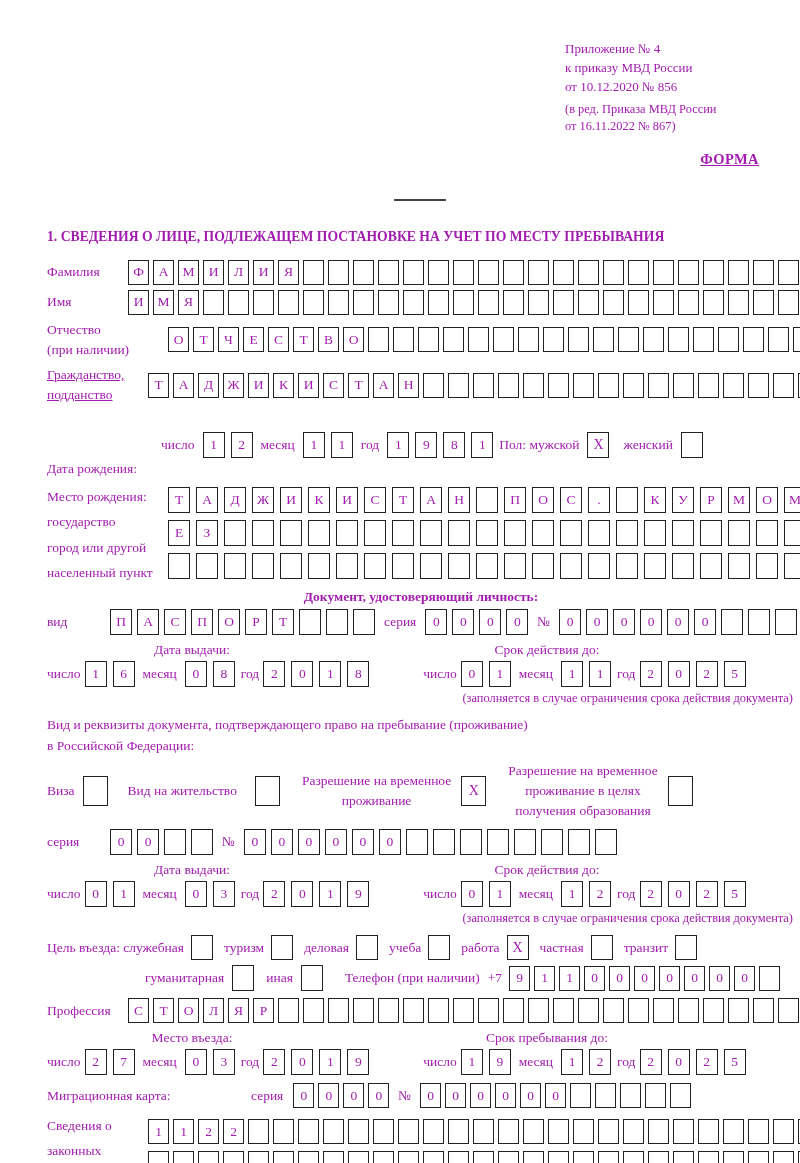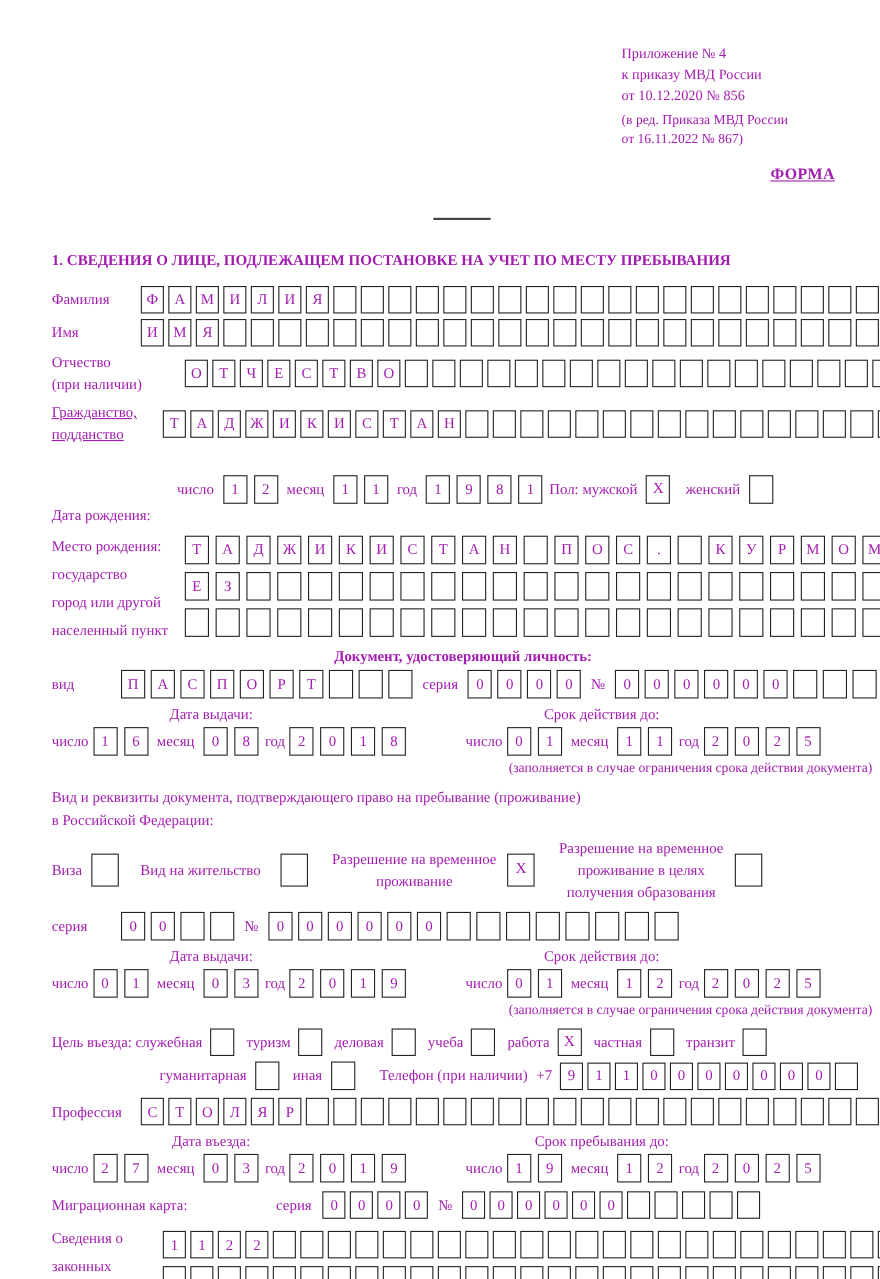--- a/index.html
+++ b/index.html
@@ -583,21 +583,21 @@
         <span class="cell"></span>
         <span class="cell"></span>
         <span class="cell"></span>
         <span class="cell"></span>
         <span class="cell"></span>
         <span class="cell"></span>
       </span>
   </div>
 
   <div class="dates-hdr">
-    <span class="dh dh-left">Дата въезда:</span>
+    <span class="dh dh-left">Место въезда:</span>
     <span class="dh dh-right">Срок пребывания до:</span>
   </div>
   <div class="frow dates-row">
     <div class="dgroup">
       <span>число</span>
       <span class="boxes d" style="margin:0 8px 0 4px;">
           <span class="cell">2</span>
           <span class="cell">7</span>
         </span>
       <span>месяц</span>

